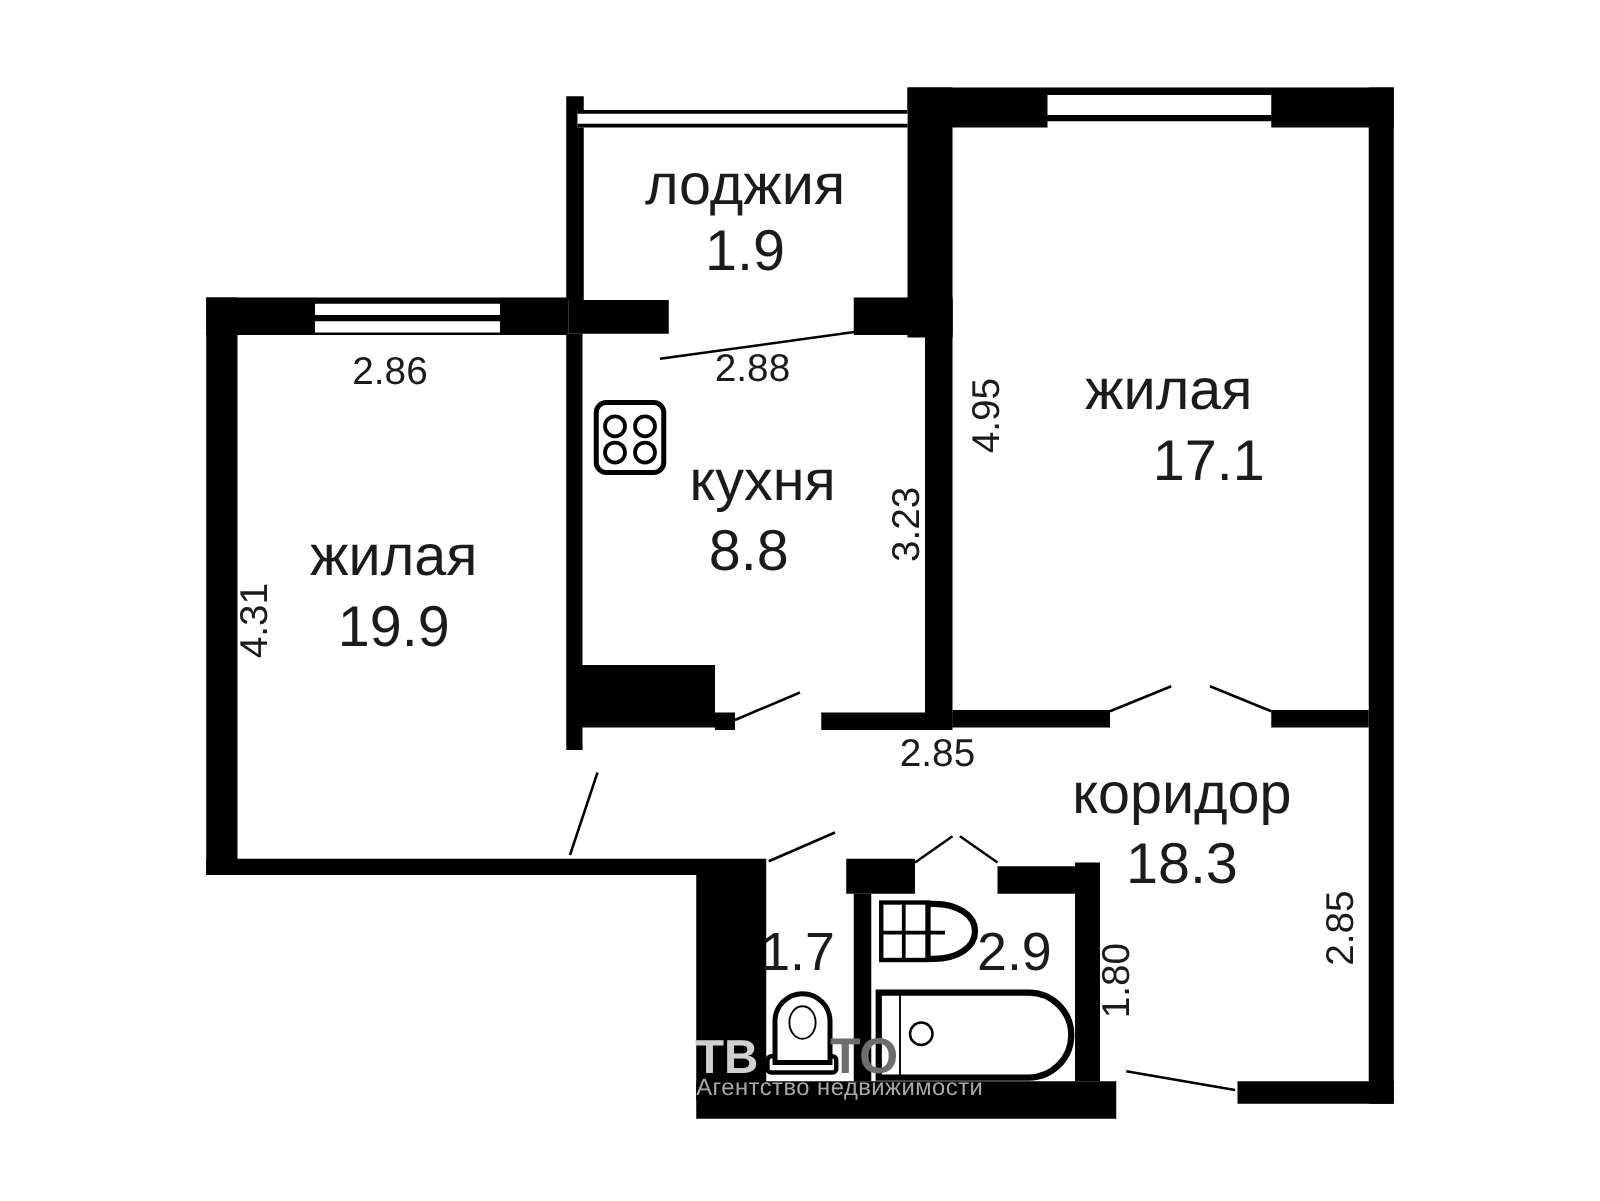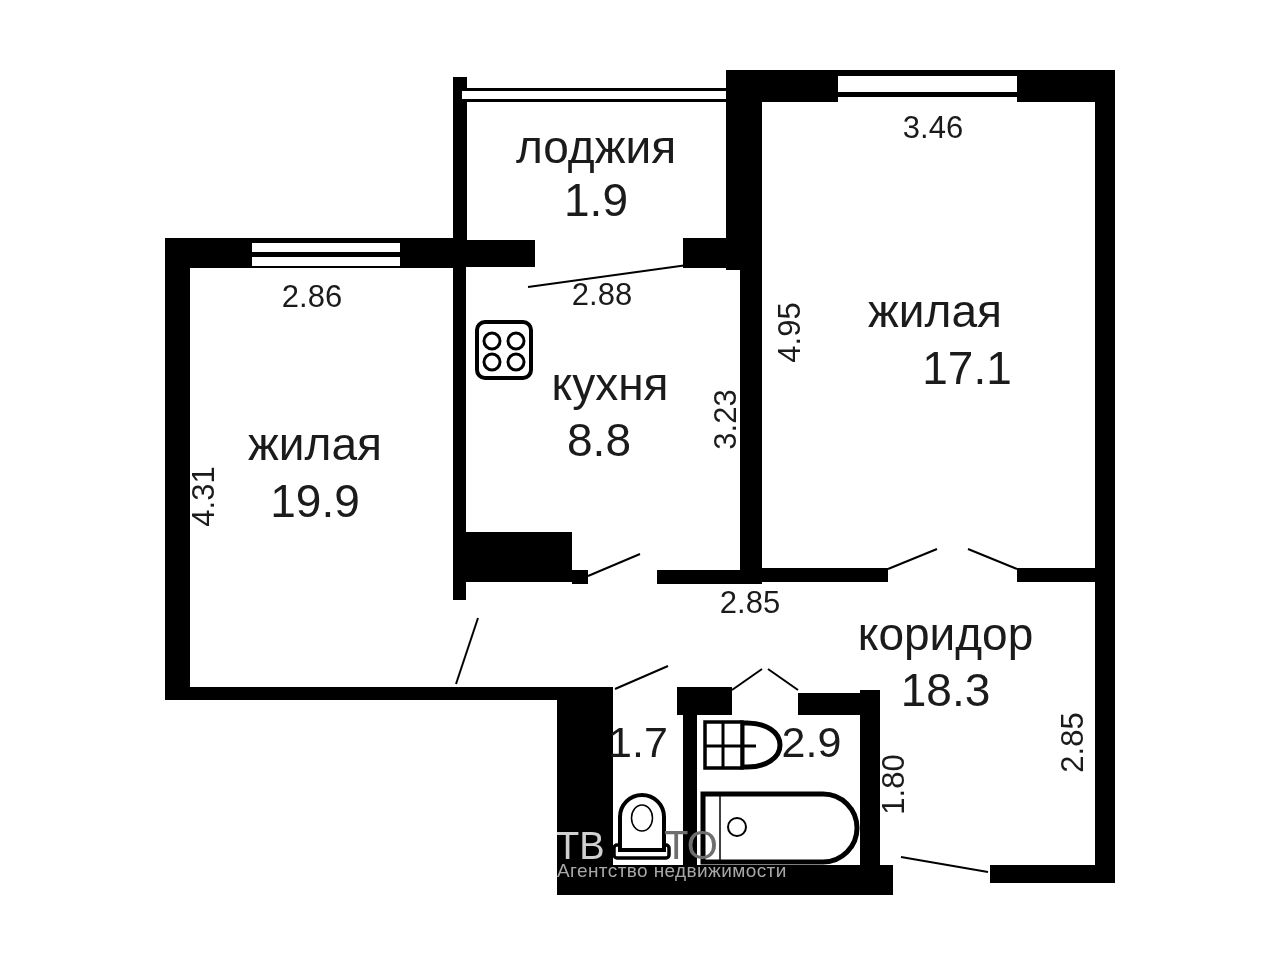--- a/index.html
+++ b/index.html
@@ -4,24 +4,24 @@
 <style>
   html,body{margin:0;padding:0;background:#fff;}
   #stage{position:relative;width:1280px;height:961px;background:#ffffff;overflow:hidden;
          font-family:"Liberation Sans",sans-serif;}
   .wall{position:absolute;background:#000;}
   .winslot{position:absolute;background:#fff;}
   .win-thin{position:absolute;background:#fff;border-top:3px solid #000;border-bottom:3px solid #000;box-sizing:border-box;}
   .lbl{position:absolute;text-align:center;color:#1b1b1b;line-height:1;white-space:nowrap;}
   .big{font-size:46px;text-align:center;}
   .area{font-size:46px;}
-  .small-area{font-size:43px;}
+  .small-area{font-size:43px;margin-top:20px;}
   .dim{font-size:31px;}
   .rot{transform:rotate(-90deg);transform-origin:center center;}
-  .wm{position:absolute;font-weight:normal;line-height:1;white-space:nowrap;}
+  .wm{position:absolute;font-weight:bold;line-height:1;white-space:nowrap;}
   svg{position:absolute;left:0;top:0;}
 </style>
 </head>
 <body>
 
 <div id="stage">
 
   <div class="wall" style="left:453px;top:77px;width:14px;height:163px"></div>
   <div class="wall" style="left:165px;top:238px;width:290px;height:30px"></div>
   <div class="wall" style="left:165px;top:238px;width:25px;height:462px"></div>
@@ -106,21 +106,20 @@
 
   <div class="lbl big" style="left:165px;top:421px;width:300px">жилая</div>
   <div class="lbl area" style="left:165px;top:478px;width:300px">19.9</div>
 
   <div class="lbl big" style="left:793px;top:611px;width:305px">коридор</div>
   <div class="lbl area" style="left:793px;top:667px;width:305px">18.3</div>
 
   <div class="lbl small-area" style="left:598px;top:721px;width:80px">1.7</div>
   <div class="lbl small-area" style="left:769px;top:721px;width:85px">2.9</div>
 
-  <div class="lbl dim" style="left:833px;top:112px;width:200px">3.46</div>
   <div class="lbl dim" style="left:212px;top:281px;width:200px">2.86</div>
   <div class="lbl dim" style="left:502px;top:279px;width:200px">2.88</div>
   <div class="lbl dim rot" style="left:734px;top:317px;width:110px">4.95</div>
   <div class="lbl dim rot" style="left:670px;top:404px;width:110px">3.23</div>
   <div class="lbl dim rot" style="left:148px;top:481px;width:110px">4.31</div>
   <div class="lbl dim" style="left:650px;top:587px;width:200px">2.85</div>
   <div class="lbl dim rot" style="left:1017px;top:727px;width:110px">2.85</div>
   <div class="lbl dim rot" style="left:838px;top:769px;width:110px">1.80</div>
 
   <div class="wm" style="left:556px;top:827px;font-size:38px;color:#d0d0d0">ТВ</div>

